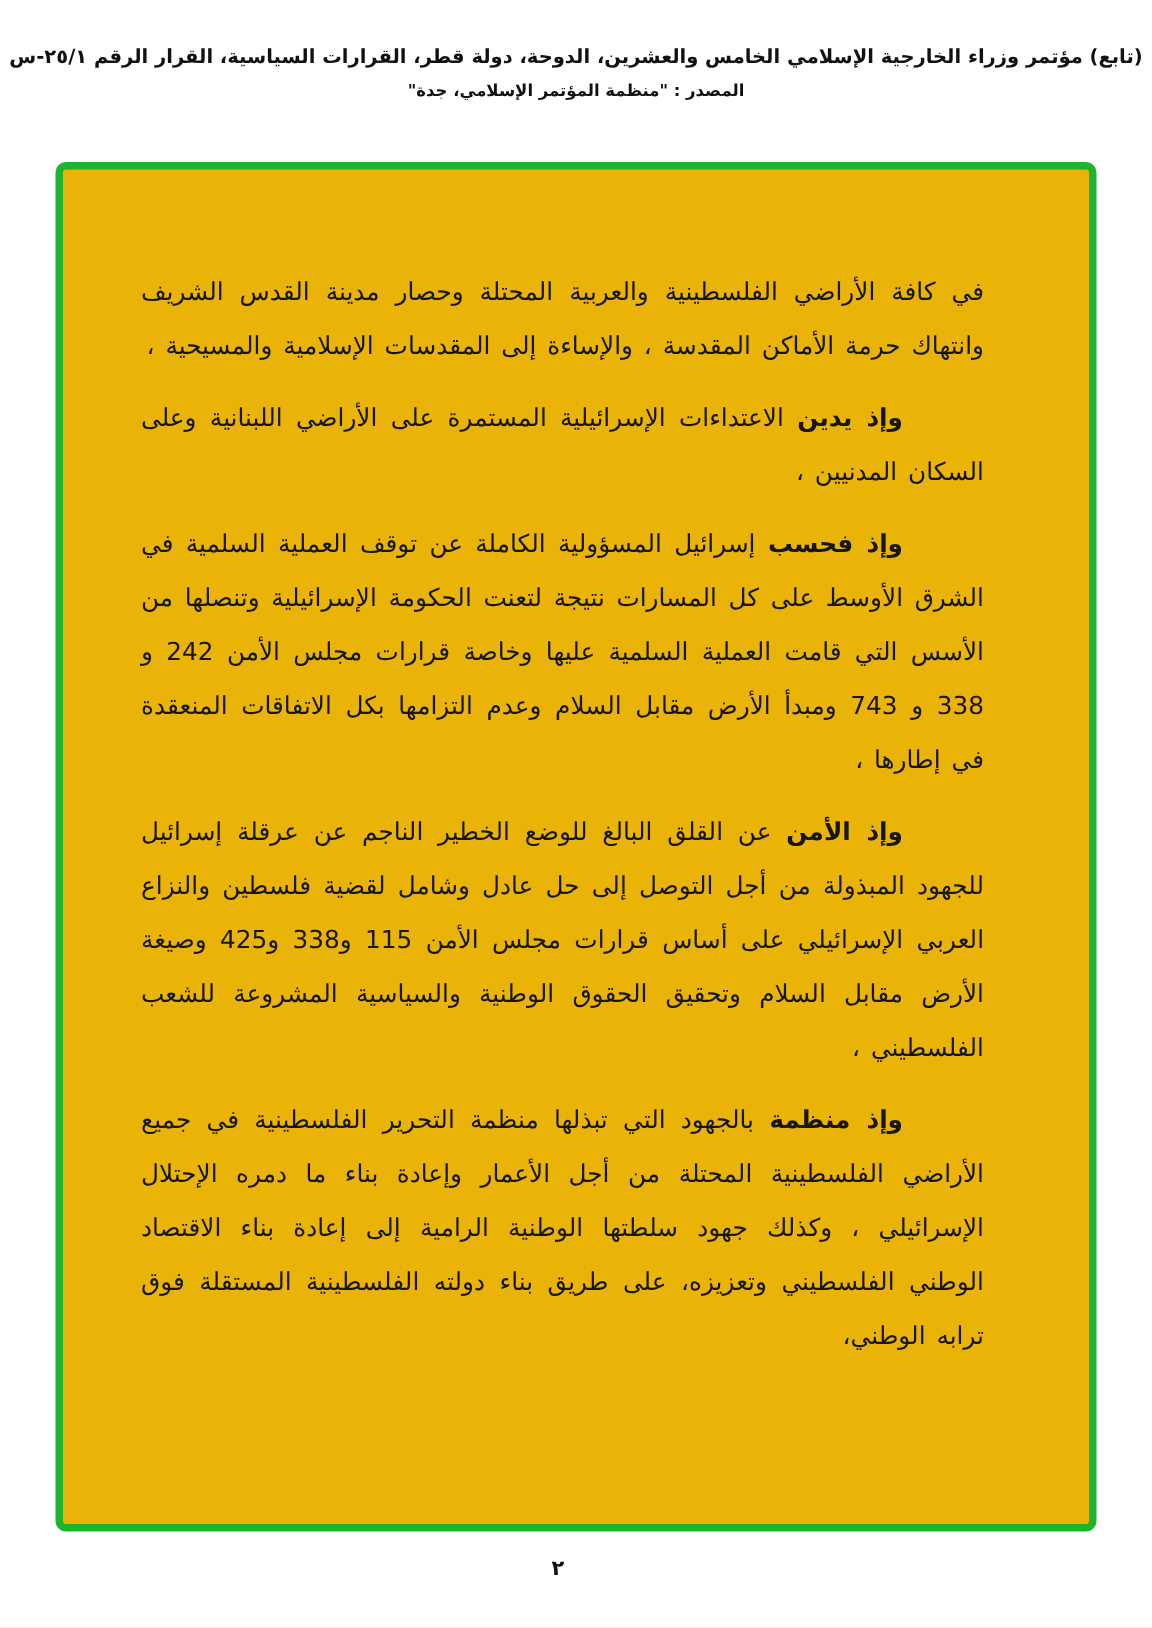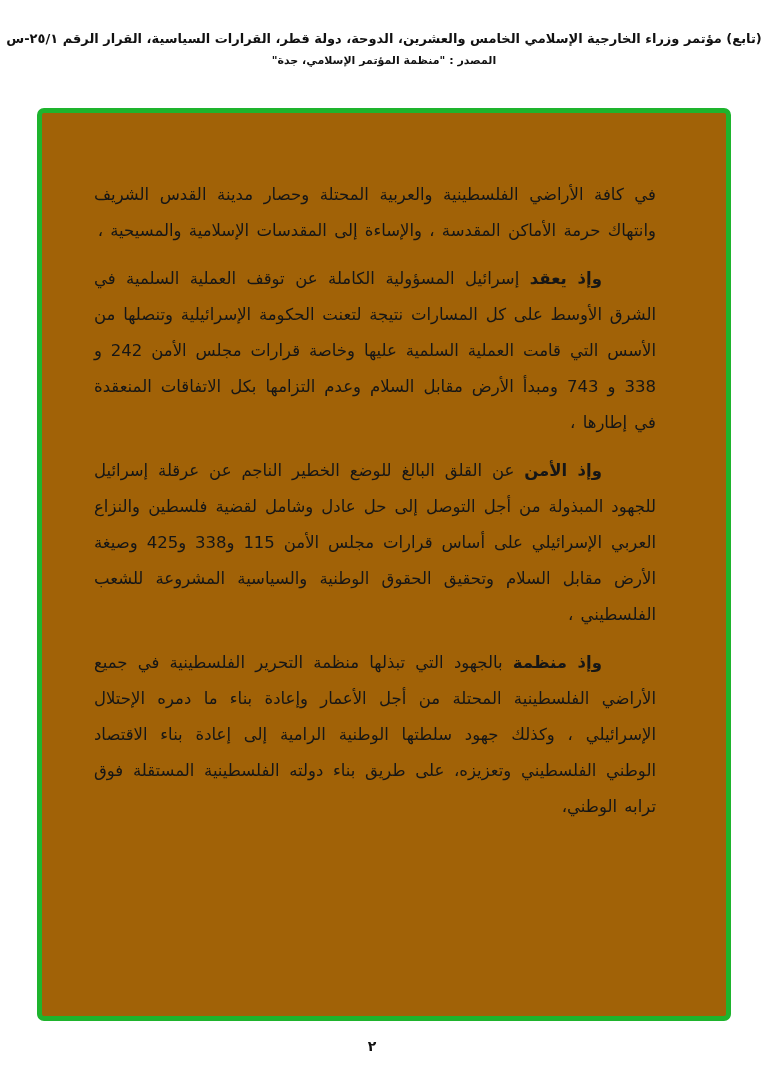--- a/index.html
+++ b/index.html
@@ -36,21 +36,21 @@
   }
 
   .frame {
     position: absolute;
     top: 108px;
     left: 37px;
     width: 694px;
     height: 913px;
     border: 5px solid #1eb42d;
     border-radius: 7px;
-    background: #a16207;
+    background: #eab308;
   }
 
   .content {
     position: absolute;
     top: 64px;
     right: 70px;
     left: 52px;
     direction: rtl;
     text-align: justify;
     font-size: 16.5px;
@@ -84,24 +84,28 @@
     <div class="h-line2">المصدر :  "منظمة المؤتمر الإسلامي، جدة"</div>
   </header>
 
   <div class="frame">
     <div class="content">
 
       <p class="para flush">
         <span>في كافة الأراضي الفلسطينية والعربية المحتلة وحصار مدينة القدس الشريف وانتهاك حرمة الأماكن المقدسة ، والإساءة إلى المقدسات الإسلامية والمسيحية ،</span>
       </p>
 
+      <p class="para">
+        <strong class="lead">وإذ يدين</strong>
+        <span>الاعتداءات الإسرائيلية المستمرة على الأراضي اللبنانية وعلى السكان المدنيين ،</span>
+      </p>
 
 
       <p class="para">
-        <strong class="lead">وإذ يعقد</strong>
+        <strong class="lead">وإذ فحسب</strong>
         <span>إسرائيل المسؤولية الكاملة عن توقف العملية السلمية في الشرق الأوسط على كل المسارات نتيجة لتعنت الحكومة الإسرائيلية وتنصلها من الأسس التي قامت العملية السلمية عليها وخاصة قرارات مجلس الأمن 242 و 338 و 743 ومبدأ الأرض مقابل السلام وعدم التزامها بكل الاتفاقات المنعقدة في إطارها ،</span>
       </p>
 
       <p class="para">
         <strong class="lead">وإذ الأمن</strong>
         <span>عن القلق البالغ للوضع الخطير الناجم عن عرقلة إسرائيل للجهود المبذولة من أجل التوصل إلى حل عادل وشامل لقضية فلسطين والنزاع العربي الإسرائيلي على أساس قرارات مجلس الأمن 115 و338 و425 وصيغة الأرض مقابل السلام وتحقيق الحقوق الوطنية والسياسية المشروعة للشعب الفلسطيني ،</span>
       </p>
 
       <p class="para">
         <strong class="lead">وإذ منظمة</strong>

